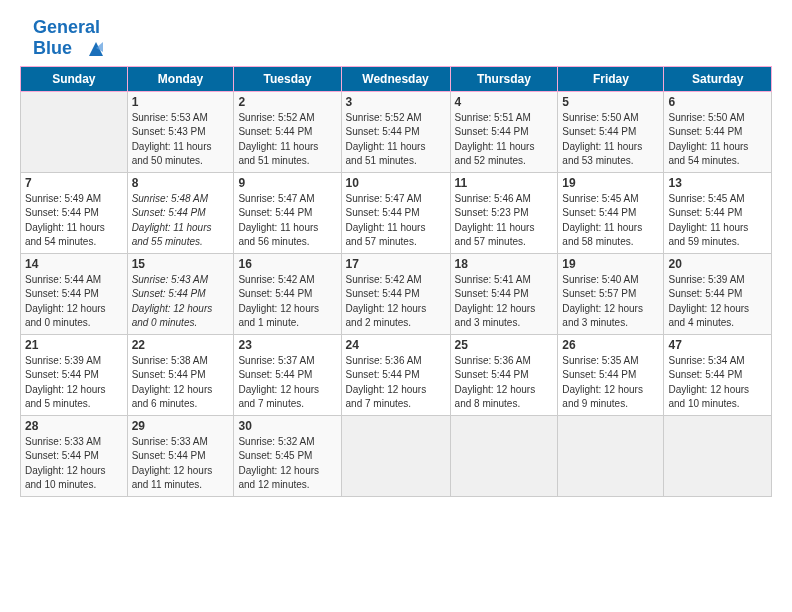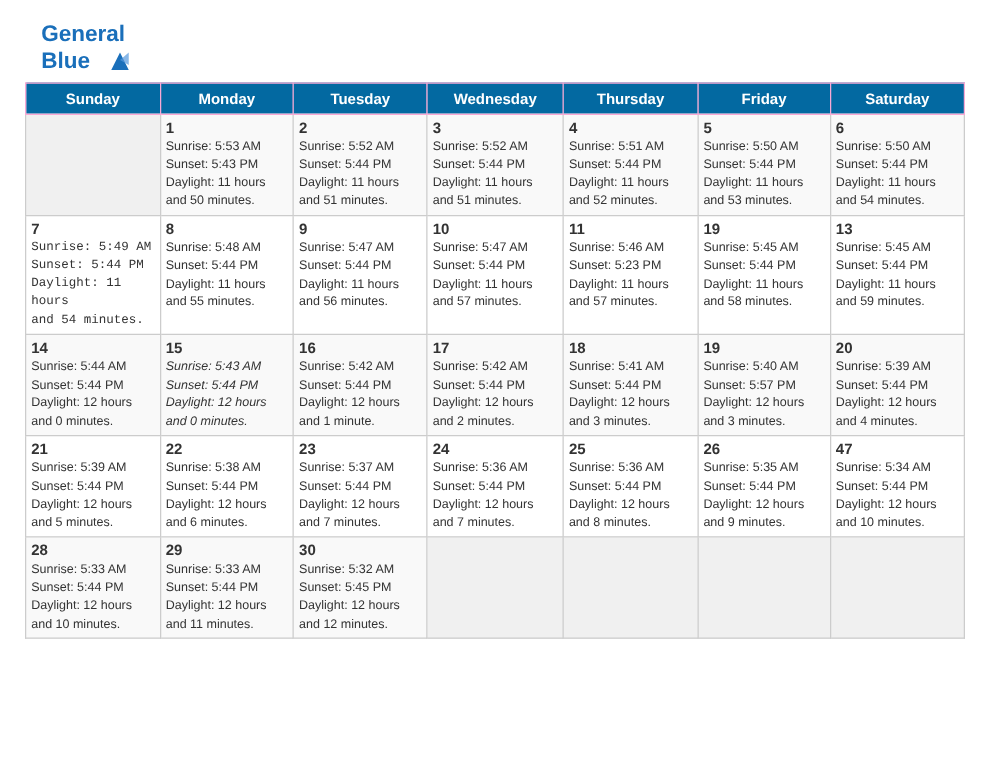--- a/index.html
+++ b/index.html
@@ -168,28 +168,28 @@
             <span class="day-num">6</span>
             <div class="day-info" style="white-space: pre-line;">Sunrise: 5:50 AM
 Sunset: 5:44 PM
 Daylight: 11 hours
 and 54 minutes.</div>
           </td>
         </tr>
         <tr>
           <td>
             <span class="day-num">7</span>
-            <div class="day-info" style="white-space: pre-line; font-family: Liberation Mono, monospace;">Sunrise: 5:49 AM
+            <div class="day-info" style="white-space: pre-line;">Sunrise: 5:49 AM
 Sunset: 5:44 PM
 Daylight: 11 hours
 and 54 minutes.</div>
           </td>
           <td>
             <span class="day-num">8</span>
-            <div class="day-info" style="white-space: pre-line;">Sunrise: 5:48 AM
+            <div class="day-info" style="white-space: pre-line; font-style: italic;">Sunrise: 5:48 AM
 Sunset: 5:44 PM
 Daylight: 11 hours
 and 55 minutes.</div>
           </td>
           <td>
             <span class="day-num">9</span>
             <div class="day-info" style="white-space: pre-line;">Sunrise: 5:47 AM
 Sunset: 5:44 PM
 Daylight: 11 hours
 and 56 minutes.</div>

